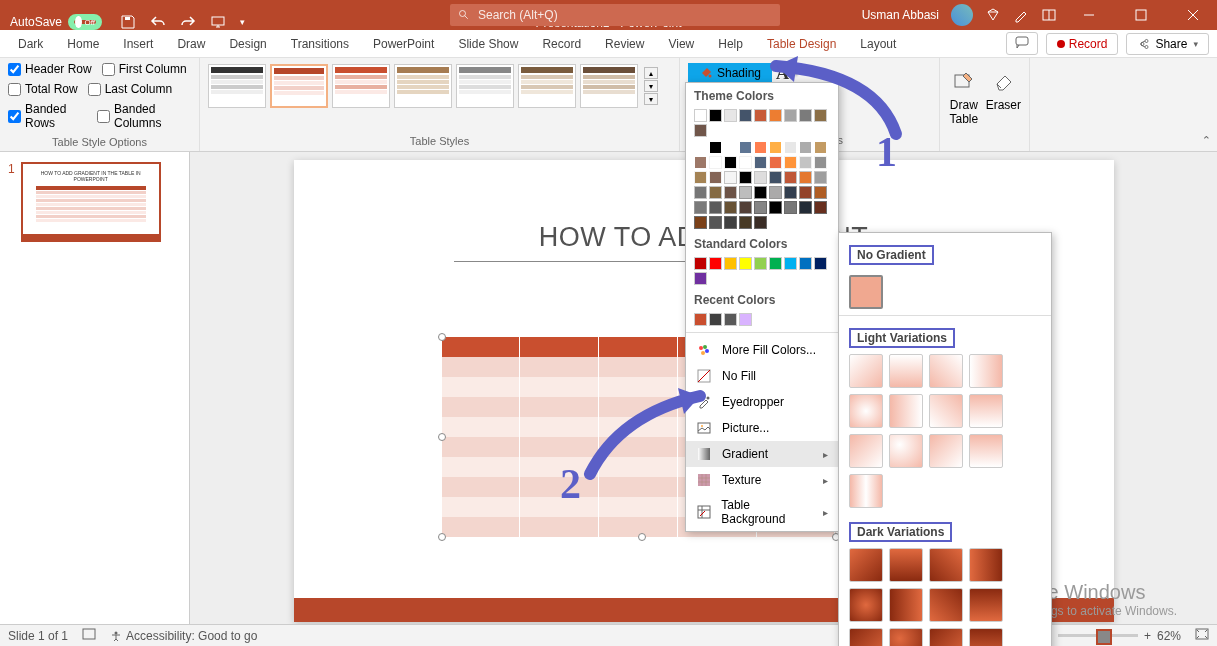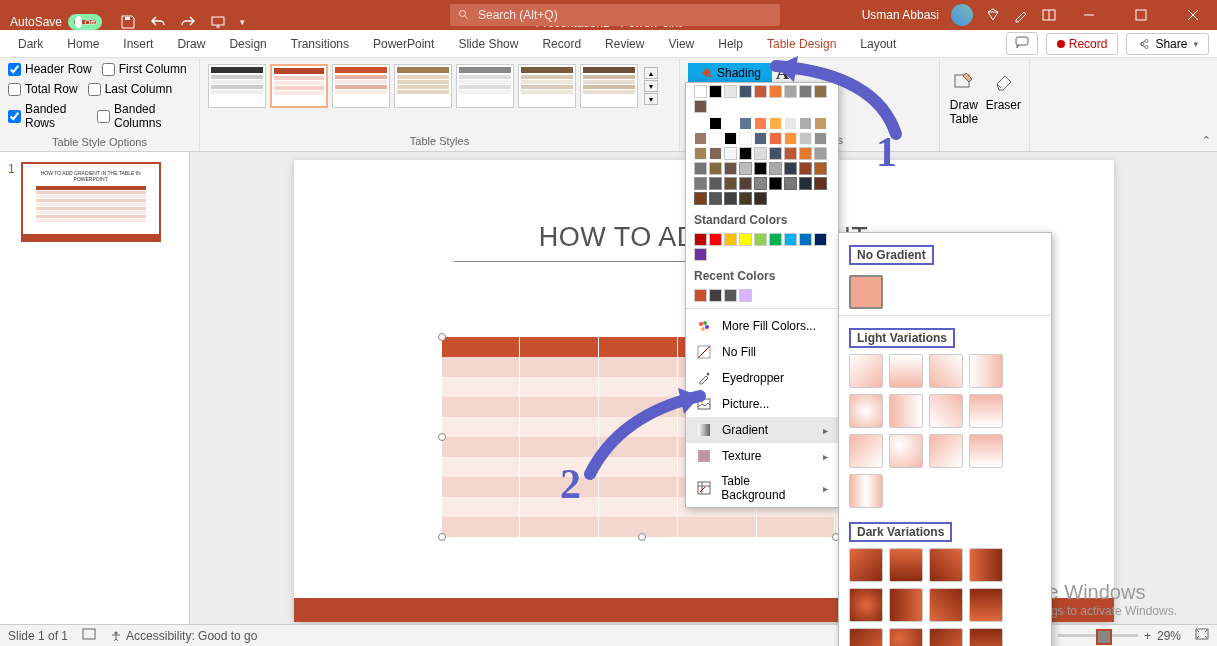--- a/index.html
+++ b/index.html
@@ -468,20 +468,21 @@
         <div class="handle" style="left:-4px;bottom:-4px"></div>
         <div class="handle" style="left:196px;bottom:-4px"></div>
         <div class="handle" style="right:-4px;bottom:-4px"></div>
       </div>
       <div class="slide-foot"></div>
     </div>
   </div>
 </div>
 
 <div class="colormenu">
+  <div class="cm-section">Theme Colors</div>
   <div class="cm-grid" id="theme-row1">
       <div class="cm-sw" style="background: rgb(255, 255, 255);"></div>
       <div class="cm-sw" style="background: rgb(0, 0, 0);"></div>
       <div class="cm-sw" style="background: rgb(231, 230, 230);"></div>
       <div class="cm-sw" style="background: rgb(68, 84, 106);"></div>
       <div class="cm-sw" style="background: rgb(199, 91, 57);"></div>
       <div class="cm-sw" style="background: rgb(237, 125, 49);"></div>
       <div class="cm-sw" style="background: rgb(165, 165, 165);"></div>
       <div class="cm-sw" style="background: rgb(123, 123, 123);"></div>
       <div class="cm-sw" style="background: rgb(139, 111, 71);"></div>
@@ -708,19 +709,19 @@
   <div class="viewbtn"></div>
   <div class="viewbtn"></div>
   <div class="viewbtn"></div>
   <div class="viewbtn"></div>
   <div class="zoom">
     <span>−</span>
     <div class="track">
         <div class="thumb"></div>
       </div>
     <span>+</span>
-    <span>29%</span>
+    <span>62%</span>
   </div>
   <span><svg width="14" height="12" viewBox="0 0 14 12">
         <rect x="1" y="1" width="12" height="10" fill="none" stroke="#666"></rect>
         <path d="M4 4l-2-2M10 4l2-2M4 8l-2 2M10 8l2 2" stroke="#666"></path>
       </svg></span>
 </div>
 
 </body></html>

